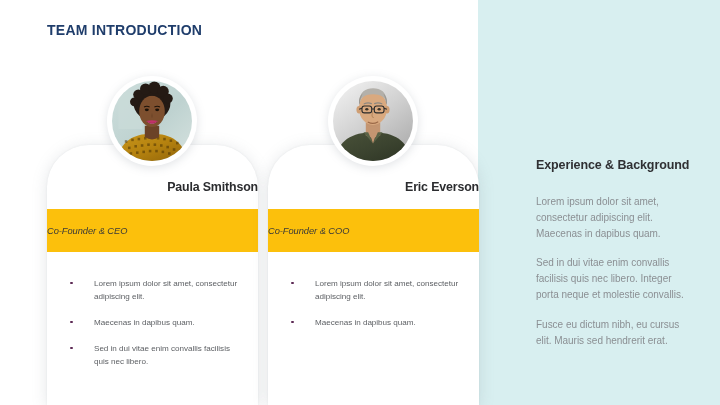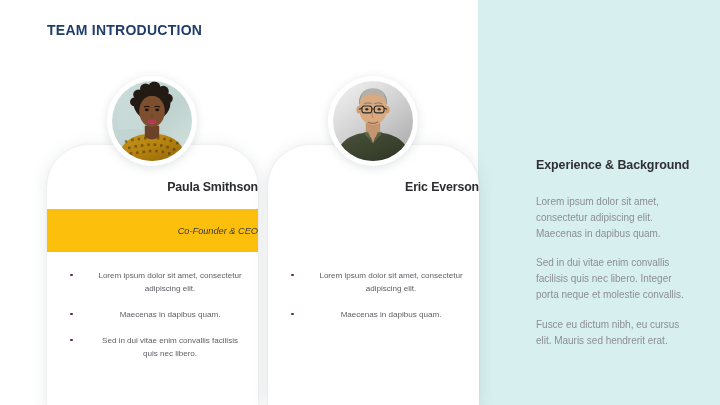--- a/index.html
+++ b/index.html
@@ -100,37 +100,36 @@
 
   .role-banner {
     position: absolute;
     top: 64px;
     left: 0;
     width: 100%;
     height: 43px;
     background: #fcc00c;
     display: flex;
     align-items: center;
-    justify-content: flex-end;
+    justify-content: flex-start;
   }
 
   .role-text {
     font-size: 9.3px;
     font-style: italic;
     color: #3a3a38;
     letter-spacing: -0.05px;
   }
 
   .bullet-list {
     position: absolute;
-    top: 124px;
+    top: 132px;
     left: 21px;
     width: 178px;
     list-style: none;
-    text-align: center;
   }
 
   .bullet-item {
     position: relative;
     padding-left: 26px;
     margin-bottom: 13px;
     font-size: 8.1px;
     line-height: 1.62;
     color: #5c5f63;
     letter-spacing: -0.02px;
@@ -203,20 +202,23 @@
       </li>
       <li class="bullet-item">
         <span class="bullet-dot"></span>
         <span>Sed in dui vitae enim convallis facilisis quis nec libero.</span>
       </li>
     </ul>
   </div>
 
   <div class="card" id="card-2">
     <div class="card-name">Eric Everson</div>
+    <div class="role-banner">
+      <span class="role-text">Co-Founder &amp; COO</span>
+    </div>
     <ul class="bullet-list">
       <li class="bullet-item">
         <span class="bullet-dot"></span>
         <span>Lorem ipsum dolor sit amet, consectetur adipiscing elit.</span>
       </li>
       <li class="bullet-item">
         <span class="bullet-dot"></span>
         <span>Maecenas in dapibus quam.</span>
       </li>
     </ul>

